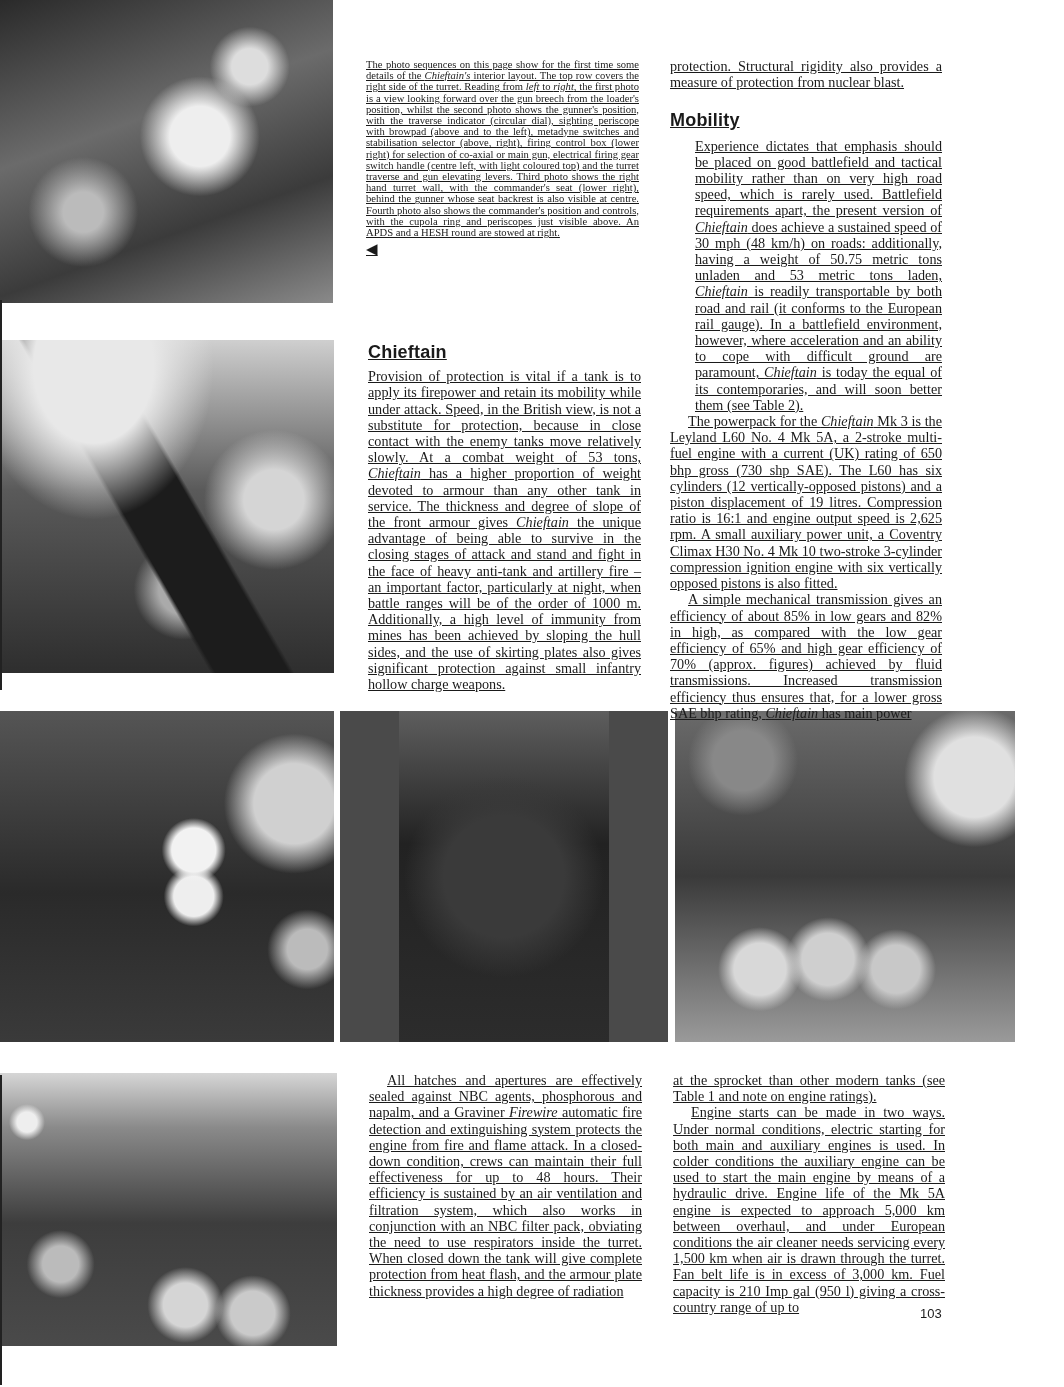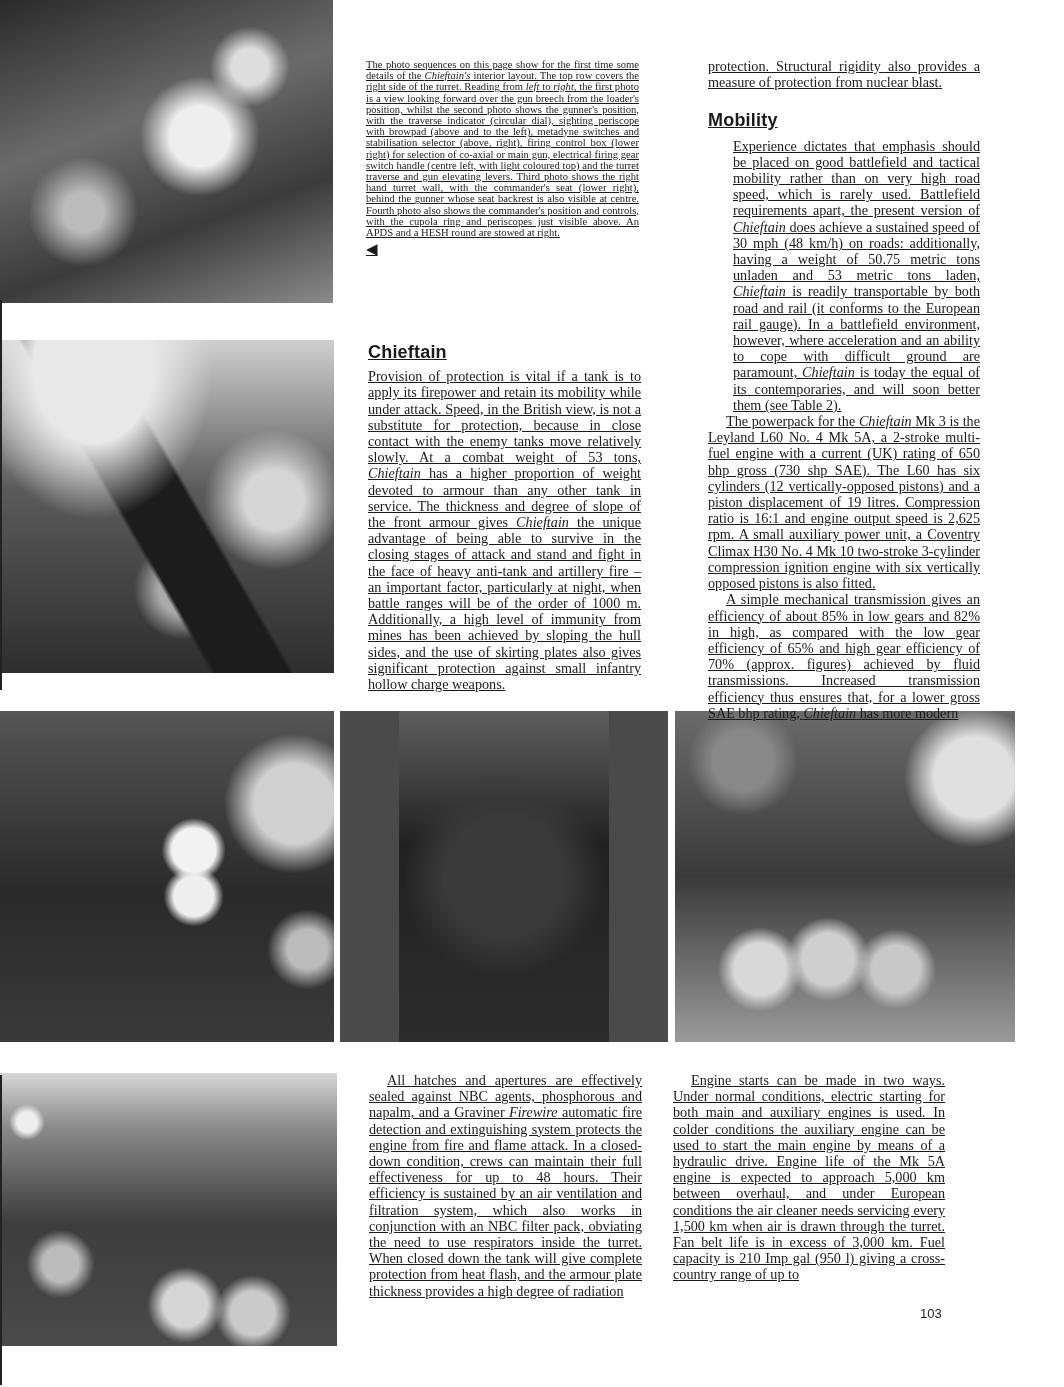--- a/index.html
+++ b/index.html
@@ -82,37 +82,38 @@
   <div class="arrow" style="margin-top:4px;">◀</div>
 </div>
 
 <div class="col body" style="left:368px;top:344px;width:273px;">
   <h3>Chieftain</h3>
   <p style="margin-top:8px;">
     <span>Provision of protection is vital if a tank is to apply its firepower and retain its mobility while under attack. Speed, in the British view, is not a substitute for protection, because in close contact with the enemy tanks move relatively slowly. At a combat weight of 53 tons, </span><i>Chieftain</i><span> has a higher proportion of weight devoted to armour than any other tank in service. The thickness and degree of slope of the front armour gives </span><i>Chieftain</i><span> the unique advantage of being able to survive in the closing stages of attack and stand and fight in the face of heavy anti-tank and artillery fire – an important factor, particularly at night, when battle ranges will be of the order of 1000 m. Additionally, a high level of immunity from mines has been achieved by sloping the hull sides, and the use of skirting plates also gives significant protection against small infantry hollow charge weapons.</span>
   </p>
 </div>
 
-<div class="col body" style="left:708px;top:58px;width:272px;">
+<div class="col body" style="left:670px;top:58px;width:272px;">
   <p>protection. Structural rigidity also provides a measure of protection from nuclear blast.</p>
   <h3 style="margin-top:22px;">Mobility</h3>
   <p style="margin-top:9px;margin-left:25px;">
     <span>Experience dictates that emphasis should be placed on good battlefield and tactical mobility rather than on very high road speed, which is rarely used. Battlefield requirements apart, the present version of </span><i>Chieftain</i><span> does achieve a sustained speed of 30 mph (48 km/h) on roads: additionally, having a weight of 50.75 metric tons unladen and 53 metric tons laden, </span><i>Chieftain</i><span> is readily transportable by both road and rail (it conforms to the European rail gauge). In a battlefield environment, however, where acceleration and an ability to cope with difficult ground are paramount, </span><i>Chieftain</i><span> is today the equal of its contemporaries, and will soon better them (see Table 2).</span>
   </p>
   <p class="indent">
     <span>The powerpack for the </span><i>Chieftain</i><span> Mk 3 is the Leyland L60 No. 4 Mk 5A, a 2-stroke multi-fuel engine with a current (UK) rating of 650 bhp gross (730 shp SAE). The L60 has six cylinders (12 vertically-opposed pistons) and a piston displacement of 19 litres. Compression ratio is 16:1 and engine output speed is 2,625 rpm. A small auxiliary power unit, a Coventry Climax H30 No. 4 Mk 10 two-stroke 3-cylinder compression ignition engine with six vertically opposed pistons is also fitted.</span>
   </p>
   <p class="indent">
-    <span>A simple mechanical transmission gives an efficiency of about 85% in low gears and 82% in high, as compared with the low gear efficiency of 65% and high gear efficiency of 70% (approx. figures) achieved by fluid transmissions. Increased transmission efficiency thus ensures that, for a lower gross SAE bhp rating, </span><i>Chieftain</i><span> has more modern</span>
+    <span>A simple mechanical transmission gives an efficiency of about 85% in low gears and 82% in high, as compared with the low gear efficiency of 65% and high gear efficiency of 70% (approx. figures) achieved by fluid transmissions. Increased transmission efficiency thus ensures that, for a lower gross SAE bhp rating, </span><i>Chieftain</i><span> has main power</span>
   </p>
 </div>
 
 <div class="col body" style="left:369px;top:1072px;width:273px;">
   <p class="indent">
     <span>All hatches and apertures are effectively sealed against NBC agents, phosphorous and napalm, and a Graviner </span><i>Firewire</i><span> automatic fire detection and extinguishing system protects the engine from fire and flame attack. In a closed-down condition, crews can maintain their full effectiveness for up to 48 hours. Their efficiency is sustained by an air ventilation and filtration system, which also works in conjunction with an NBC filter pack, obviating the need to use respirators inside the turret. When closed down the tank will give complete protection from heat flash, and the armour plate thickness provides a high degree of radiation</span>
   </p>
 </div>
 
 <div class="col body" style="left:673px;top:1072px;width:272px;">
+  <p>at the sprocket than other modern tanks (see Table 1 and note on engine ratings).</p>
   <p class="indent">Engine starts can be made in two ways. Under normal conditions, electric starting for both main and auxiliary engines is used. In colder conditions the auxiliary engine can be used to start the main engine by means of a hydraulic drive. Engine life of the Mk 5A engine is expected to approach 5,000 km between overhaul, and under European conditions the air cleaner needs servicing every 1,500 km when air is drawn through the turret. Fan belt life is in excess of 3,000 km. Fuel capacity is 210 Imp gal (950 l) giving a cross-country range of up to</p>
 </div>
 
 <div class="pageno" style="left:920px;top:1306px;">103</div>
 
 </body></html>

